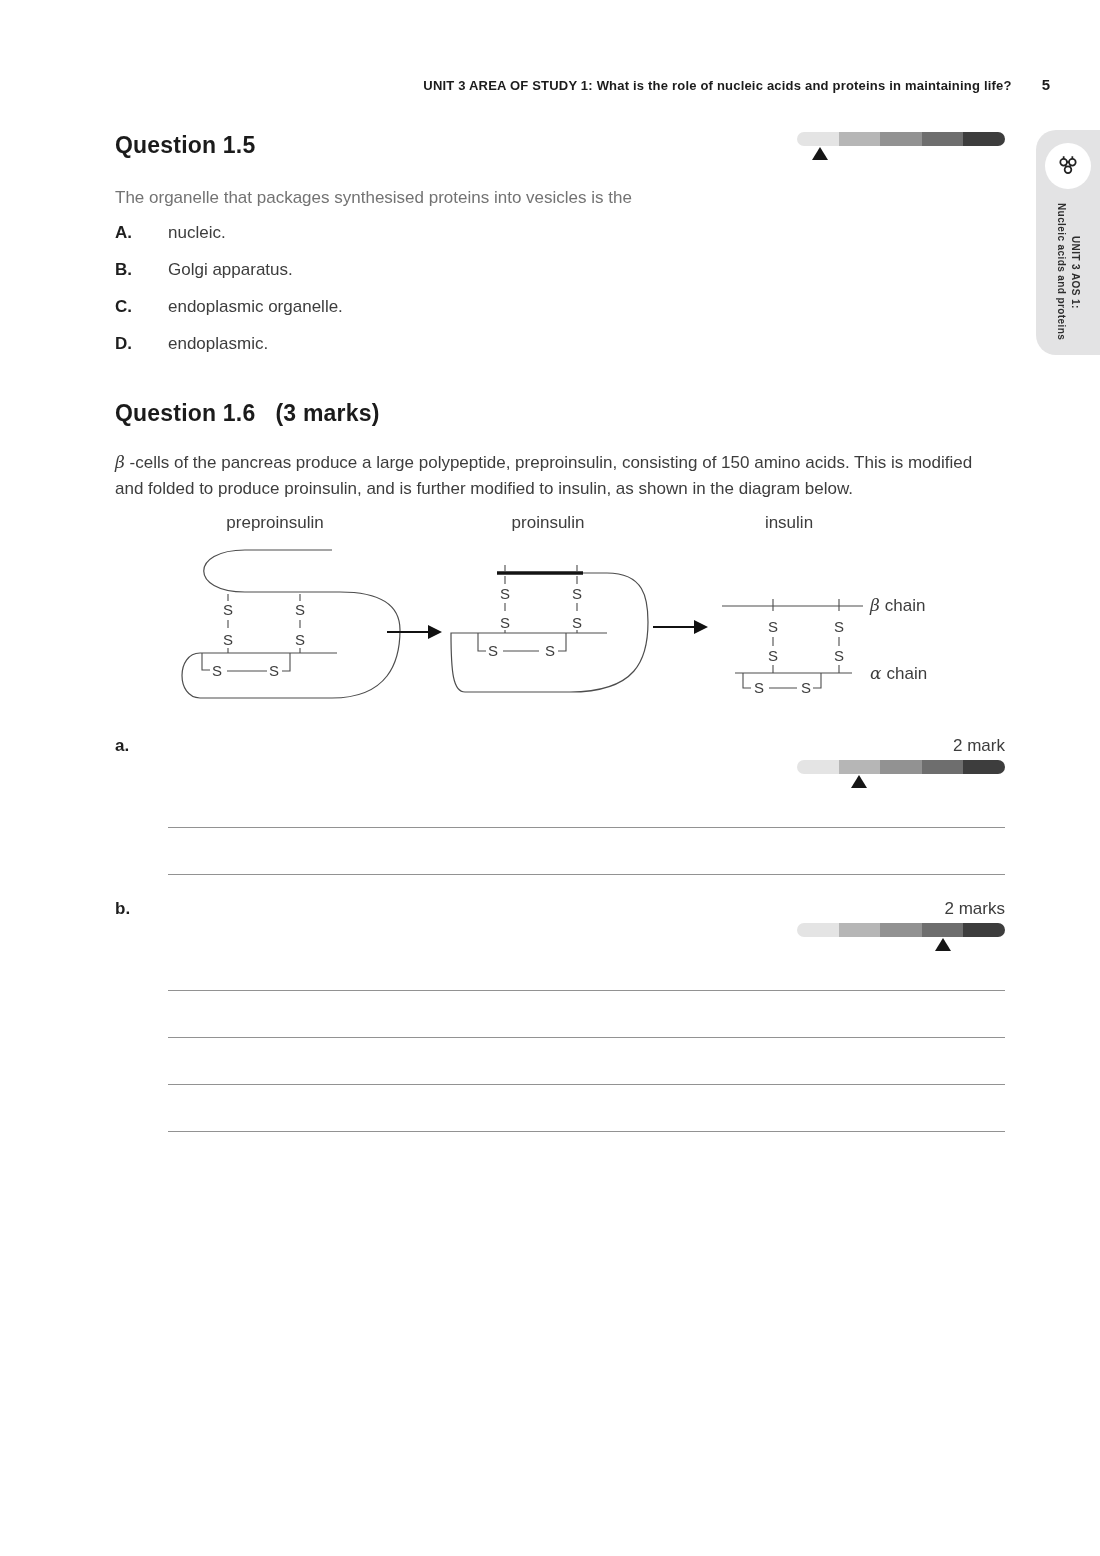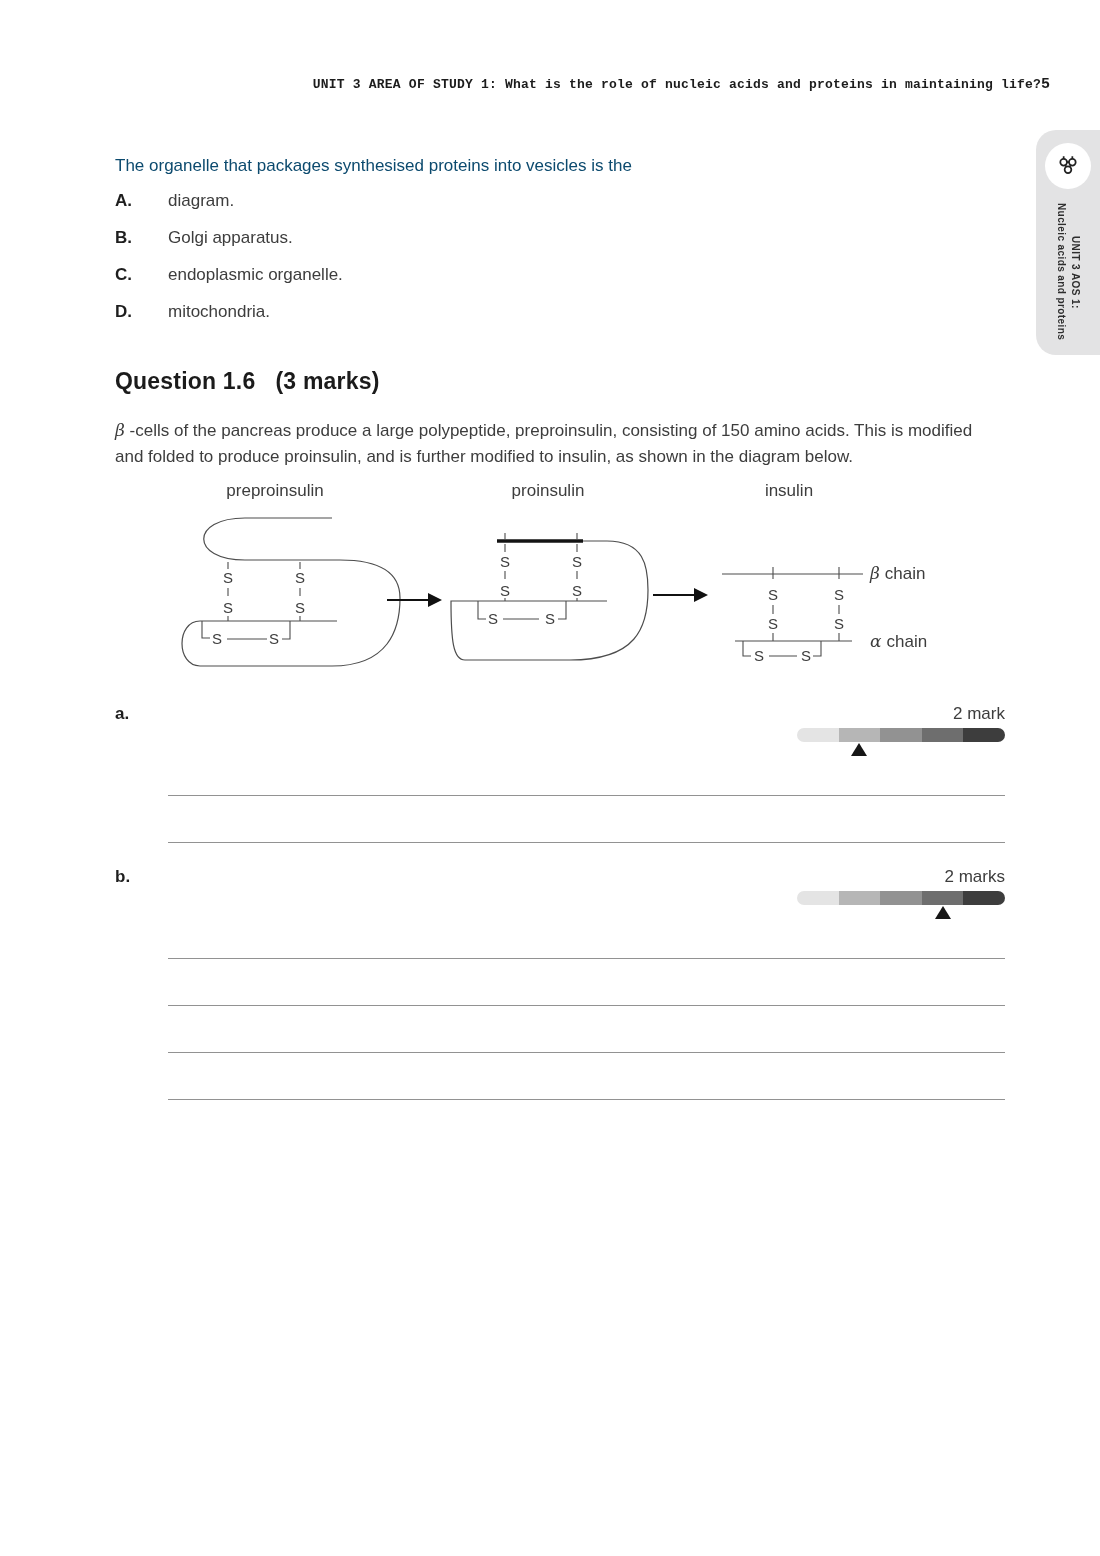--- a/index.html
+++ b/index.html
@@ -4,21 +4,21 @@
 <style>
   * { margin:0; padding:0; box-sizing:border-box; }
   html,body { background:#ffffff; }
   .page {
     position:relative; width:1100px; height:1556px; background:#fff;
     font-family:"Liberation Sans", sans-serif; color:#3d3d3d; overflow:hidden;
   }
   
   .header {
     position:absolute; top:76px; left:115px; right:50px;
-    display:flex; justify-content:flex-end; align-items:baseline; font-family:Liberation Mono, monospace;
+    display:flex; justify-content:flex-end; align-items:baseline; gap:30px;
   }
   .header .htitle { font-size:13px; font-weight:700; color:#1c1c1c; letter-spacing:.2px; }
   .header .pagenum { font-size:15px; font-weight:700; color:#1c1c1c; }
 
   
   .side-tab {
     position:absolute; top:130px; right:0; width:64px; height:225px;
     background:#e3e3e4; border-radius:20px 0 0 20px;
     display:flex; flex-direction:column; align-items:center;
   }
@@ -45,21 +45,21 @@
   
   .diffbar { position:relative; width:208px; height:30px; flex:0 0 auto; }
   .diffbar .segs { display:flex; height:14px; border-radius:7px; overflow:hidden; }
   .diffbar .seg { flex:1; }
   .diffbar .tri {
     position:absolute; top:15px; width:0; height:0;
     border-left:8px solid transparent; border-right:8px solid transparent;
     border-bottom:13px solid #161616;
   }
 
-  .prompt { margin-top:38px; font-size:17px; color:#0c4a6e; }
+  .prompt { margin-top:26px; font-size:17px; color:#737373; }
 
   .option { display:flex; margin-top:13px; font-size:17px; line-height:24px; }
   .option .letter { width:53px; font-weight:700; color:#1e1e1e; flex:0 0 auto; }
 
   .q16-head { margin-top:44px; display:flex; align-items:center; }
   .intro { margin-top:22px; font-size:17px; line-height:26px; max-width:895px; }
   .greek { font-family:"DejaVu Serif", serif; font-style:italic; }
 
   
   .diagram { display:block; margin:8px 0 0 55px; }
@@ -108,38 +108,51 @@
       </svg>
     </div>
     <div class="tab-label">
       <span>UNIT 3 AOS 1:</span>
       <span>Nucleic acids and proteins</span>
     </div>
   </aside>
 
   <div class="main">
 
+    <div class="q-head">
+      <h2 class="qtitle">Question 1.5</h2>
+      <div class="diffbar">
+        <div class="segs">
+            <div class="seg" style="background: rgb(228, 228, 228);"></div>
+            <div class="seg" style="background: rgb(182, 182, 182);"></div>
+            <div class="seg" style="background: rgb(146, 146, 146);"></div>
+            <div class="seg" style="background: rgb(110, 110, 110);"></div>
+            <div class="seg" style="background: rgb(61, 61, 61);"></div>
+          </div>
+        <div class="tri" style="left: calc(11% - 8px);"></div>
+      </div>
+    </div>
 
     <p class="prompt">The organelle that packages synthesised proteins into vesicles is the</p>
 
     <div class="option">
       <span class="letter">A.</span>
-      <span class="otext">diagram.</span>
+      <span class="otext">nucleic.</span>
     </div>
     <div class="option">
       <span class="letter">B.</span>
       <span class="otext">Golgi apparatus.</span>
     </div>
     <div class="option">
       <span class="letter">C.</span>
       <span class="otext">endoplasmic organelle.</span>
     </div>
     <div class="option">
       <span class="letter">D.</span>
-      <span class="otext">mitochondria.</span>
+      <span class="otext">endoplasmic.</span>
     </div>
 
     <div class="q16-head">
       <h2 class="qtitle"><span>Question 1.6</span><span class="marks-in-title">(3 marks)</span></h2>
     </div>
 
     <p class="intro"><span class="greek">β</span><span> -cells of the pancreas produce a large polypeptide, preproinsulin, consisting of 150 amino acids. This is modified and folded to produce proinsulin, and is further modified to insulin, as shown in the diagram below.</span></p>
 
     <svg class="diagram" width="850" height="210" viewBox="0 0 850 210">
 

